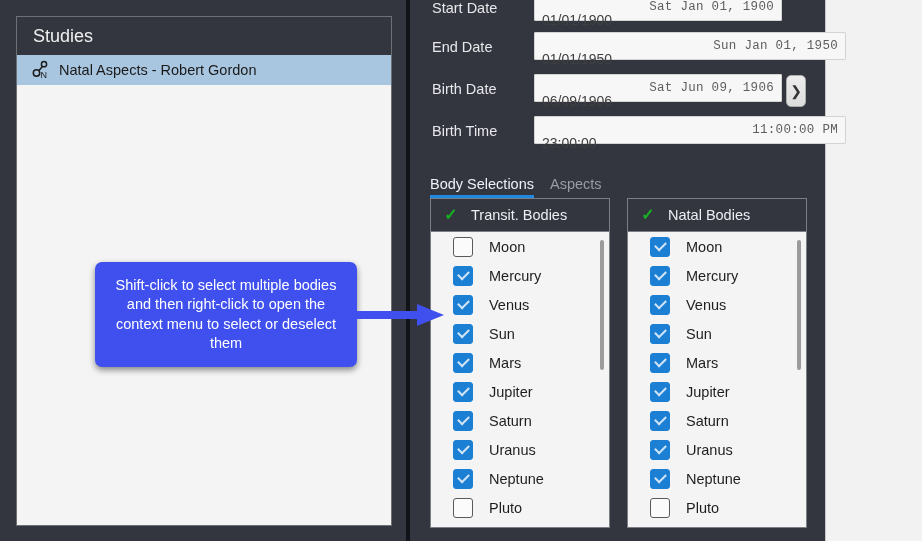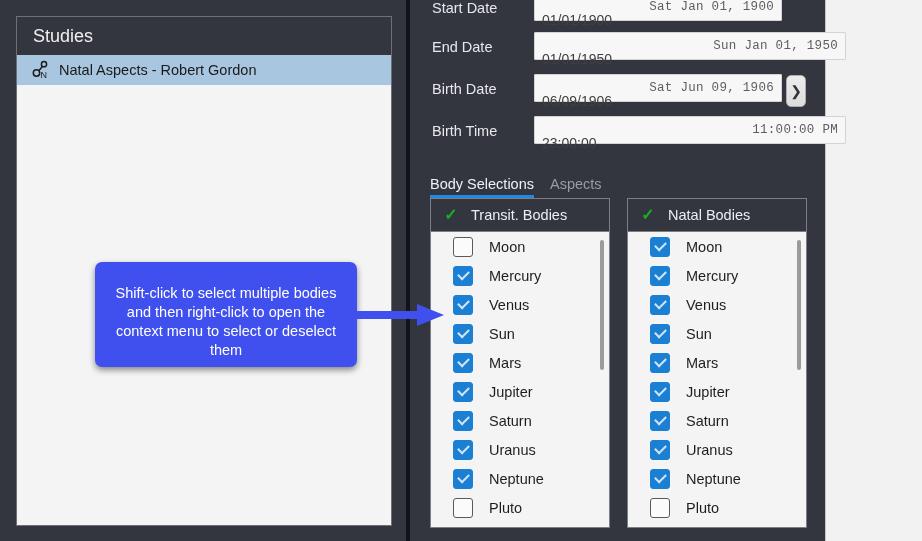--- a/index.html
+++ b/index.html
@@ -86,22 +86,22 @@
     transform:rotate(-45deg) translate(1px,-1px);
   }
   .row-label{margin-left:16px;font-size:14.5px;color:#1e1e1e;}
   .scroll-thumb{position:absolute;right:5px;top:8px;width:4px;height:130px;background:#9b9b9b;border-radius:2px;}
 
   
   #callout{
     position:absolute;left:95px;top:262px;width:262px;height:105px;
     background:#4050ef;border-radius:7px;
     box-shadow:0 3px 6px rgba(0,0,0,.45);
-    display:flex;justify-content:center;
-    box-sizing:border-box;padding:22px 12px;
+    display:flex;align-items:center;justify-content:center;
+    box-sizing:border-box;padding:6px 12px;
   }
   #callout-text{
     color:#fff;font-size:14.5px;line-height:1.32;text-align:center;
   }
   #callout-arrow{position:absolute;left:357px;top:303px;width:88px;height:24px;}
 </style>
 </head>
 <body>
 
 <div id="app">

